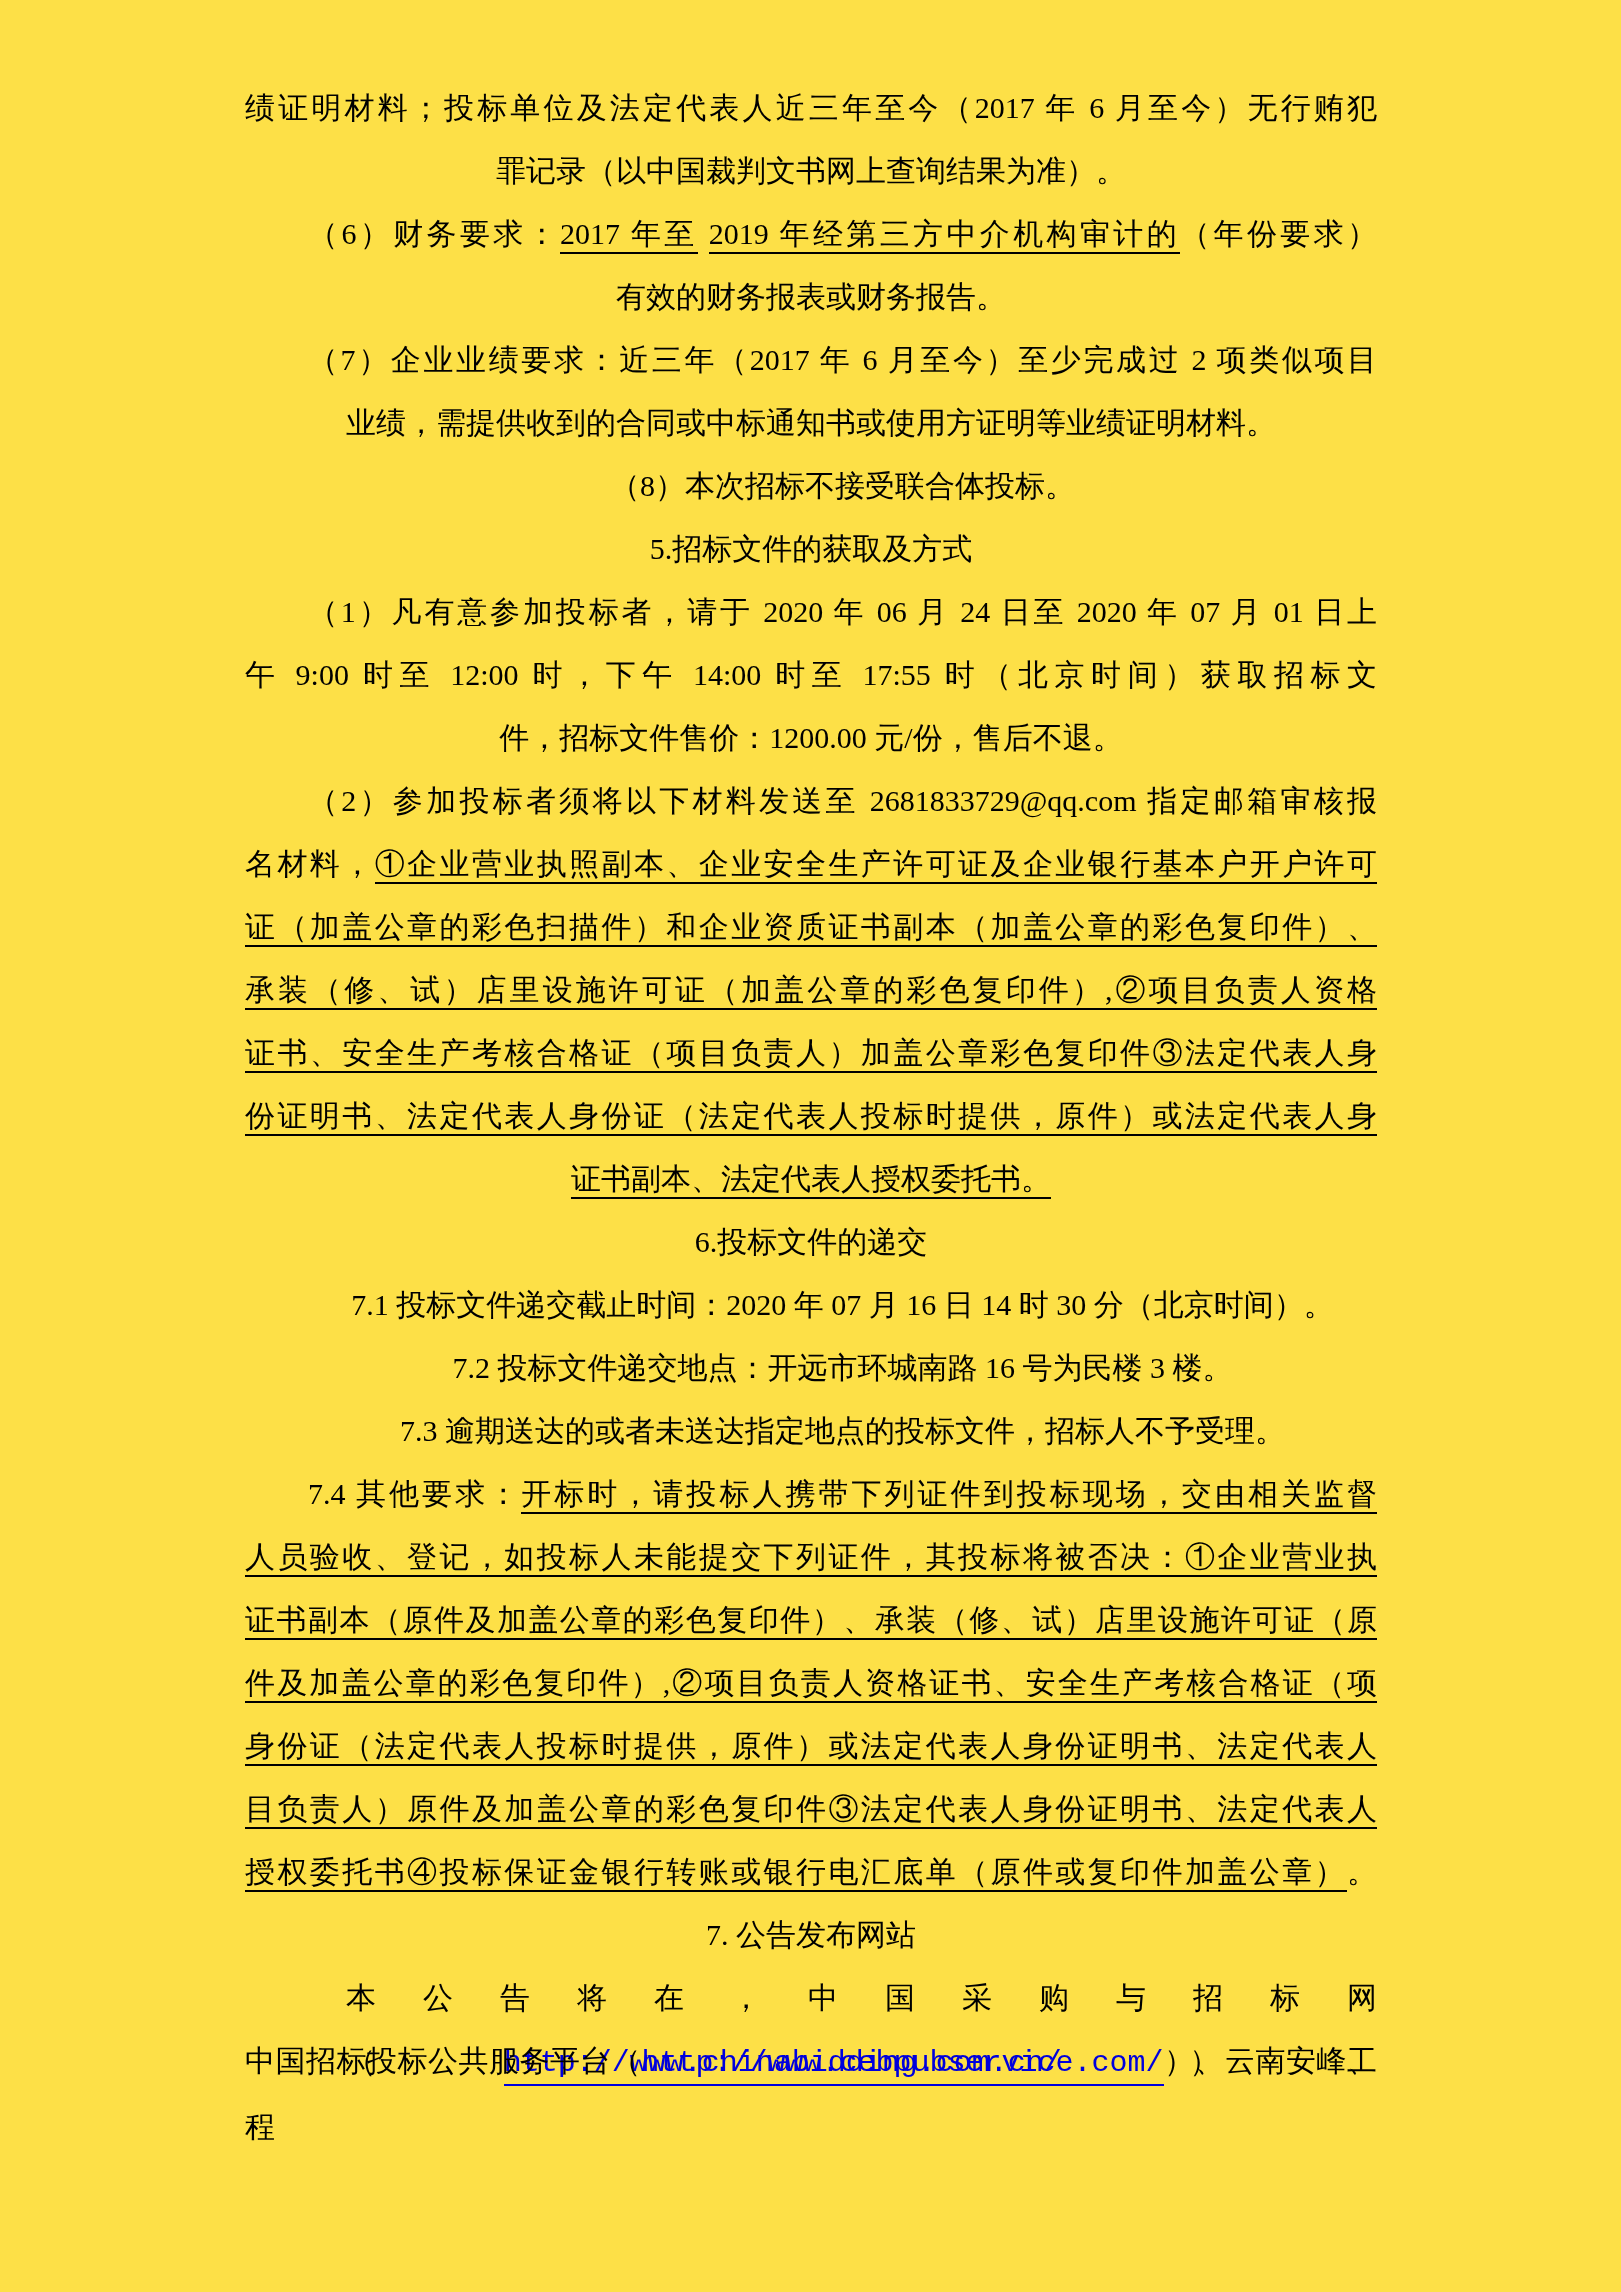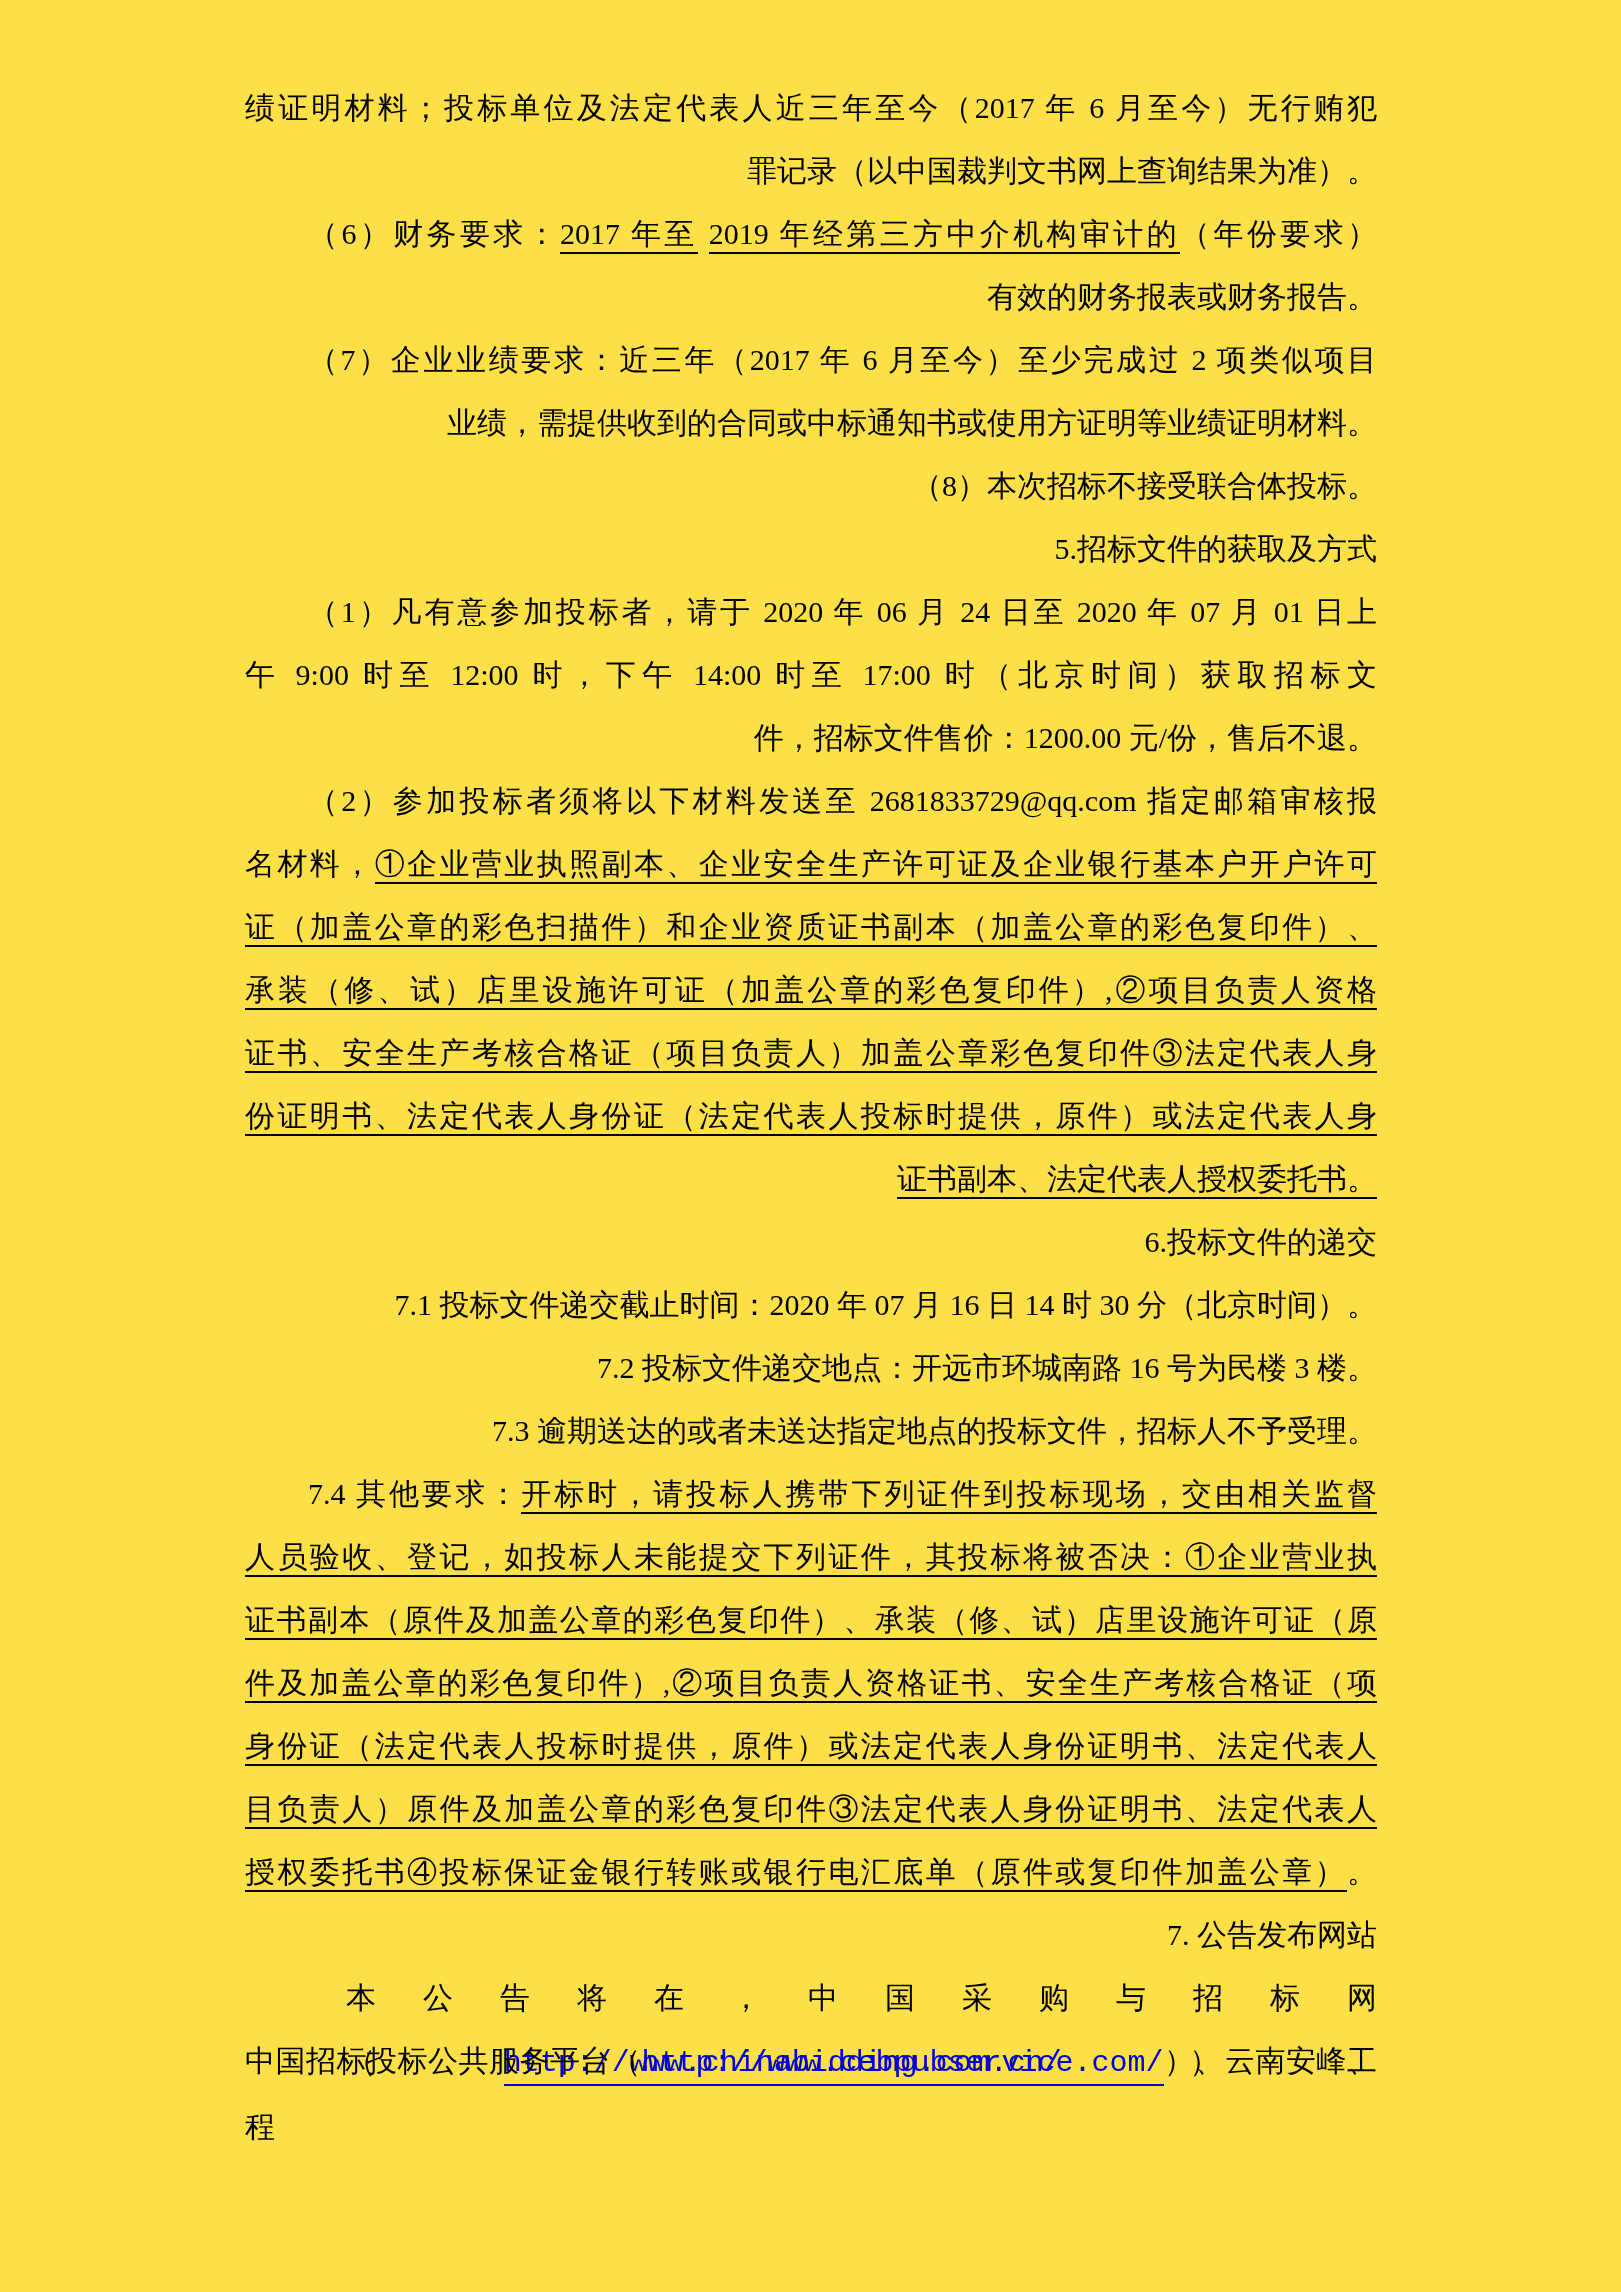--- a/index.html
+++ b/index.html
@@ -20,21 +20,21 @@
     color: var(--ink, #000000);
   }
   .line {
     height: 63px;
     line-height: 63px;
   }
   .line.just {
     text-align: justify;
     text-align-last: justify;
   }
-  .line.left { text-align: right; }
+  .line.left { text-align: center; }
   .seg.p { }
   .seg.u {
     border-bottom: 2.9px solid var(--ink, #000000);
     padding-bottom: 2px;
   }
   .seg.b { font-weight: 400; }
   .seg.l {
     color: var(--link, #0000dd);
     font-family: "Liberation Mono", "DejaVu Sans Mono", monospace;
     border-bottom: 2.9px solid var(--link, #0000dd);
@@ -48,21 +48,21 @@
   <div id="doc">
       <div class="line just"><span class="seg p">绩证明材料；投标单位及法定代表人近三年至今（2017 年 6 月至今）无行贿犯</span></div>
       <div class="line left"><span class="seg p">罪记录（以中国裁判文书网上查询结果为准）。</span></div>
       <div class="line just" style="padding-left: 63px;"><span class="seg p">（6）财务要求：</span><span class="seg u">2017 年至</span><span class="seg p"> </span><span class="seg u">2019 年经第三方中介机构审计的</span><span class="seg p">（年份要求）</span></div>
       <div class="line left"><span class="seg p">有效的财务报表或财务报告。</span></div>
       <div class="line just" style="padding-left: 63px;"><span class="seg p">（7）企业业绩要求：近三年（2017 年 6 月至今）至少完成过 2 项类似项目</span></div>
       <div class="line left"><span class="seg p">业绩，需提供收到的合同或中标通知书或使用方证明等业绩证明材料。</span></div>
       <div class="line left" style="padding-left: 63px;"><span class="seg p">（8）本次招标不接受联合体投标。</span></div>
       <div class="line left"><span class="seg b">5.招标文件的获取及方式</span></div>
       <div class="line just" style="padding-left: 63px;"><span class="seg p">（1）凡有意参加投标者，请于 2020 年 06 月 24 日至 2020 年 07 月 01 日上</span></div>
-      <div class="line just"><span class="seg p">午 9:00 时至 12:00 时，下午 14:00 时至 17:00 时（北京时间）获取招标文</span></div>
+      <div class="line just"><span class="seg p">午 9:00 时至 12:00 时，下午 14:00 时至 17:55 时（北京时间）获取招标文</span></div>
       <div class="line left"><span class="seg p">件，招标文件售价：1200.00 元/份，售后不退。</span></div>
       <div class="line just" style="padding-left: 63px;"><span class="seg p">（2）参加投标者须将以下材料发送至 2681833729@qq.com 指定邮箱审核报</span></div>
       <div class="line just"><span class="seg p">名材料，</span><span class="seg u">①企业营业执照副本、企业安全生产许可证及企业银行基本户开户许可</span></div>
       <div class="line just"><span class="seg u">证（加盖公章的彩色扫描件）和企业资质证书副本（加盖公章的彩色复印件）、</span></div>
       <div class="line just"><span class="seg u">承装（修、试）店里设施许可证（加盖公章的彩色复印件）,②项目负责人资格</span></div>
       <div class="line just"><span class="seg u">证书、安全生产考核合格证（项目负责人）加盖公章彩色复印件③法定代表人身</span></div>
       <div class="line just"><span class="seg u">份证明书、法定代表人身份证（法定代表人投标时提供，原件）或法定代表人身</span></div>
       <div class="line left"><span class="seg u">证书副本、法定代表人授权委托书。</span></div>
       <div class="line left"><span class="seg b">6.投标文件的递交</span></div>
       <div class="line left" style="padding-left: 63px;"><span class="seg p">7.1 投标文件递交截止时间：2020 年 07 月 16 日 14 时 30 分（北京时间）。</span></div>

